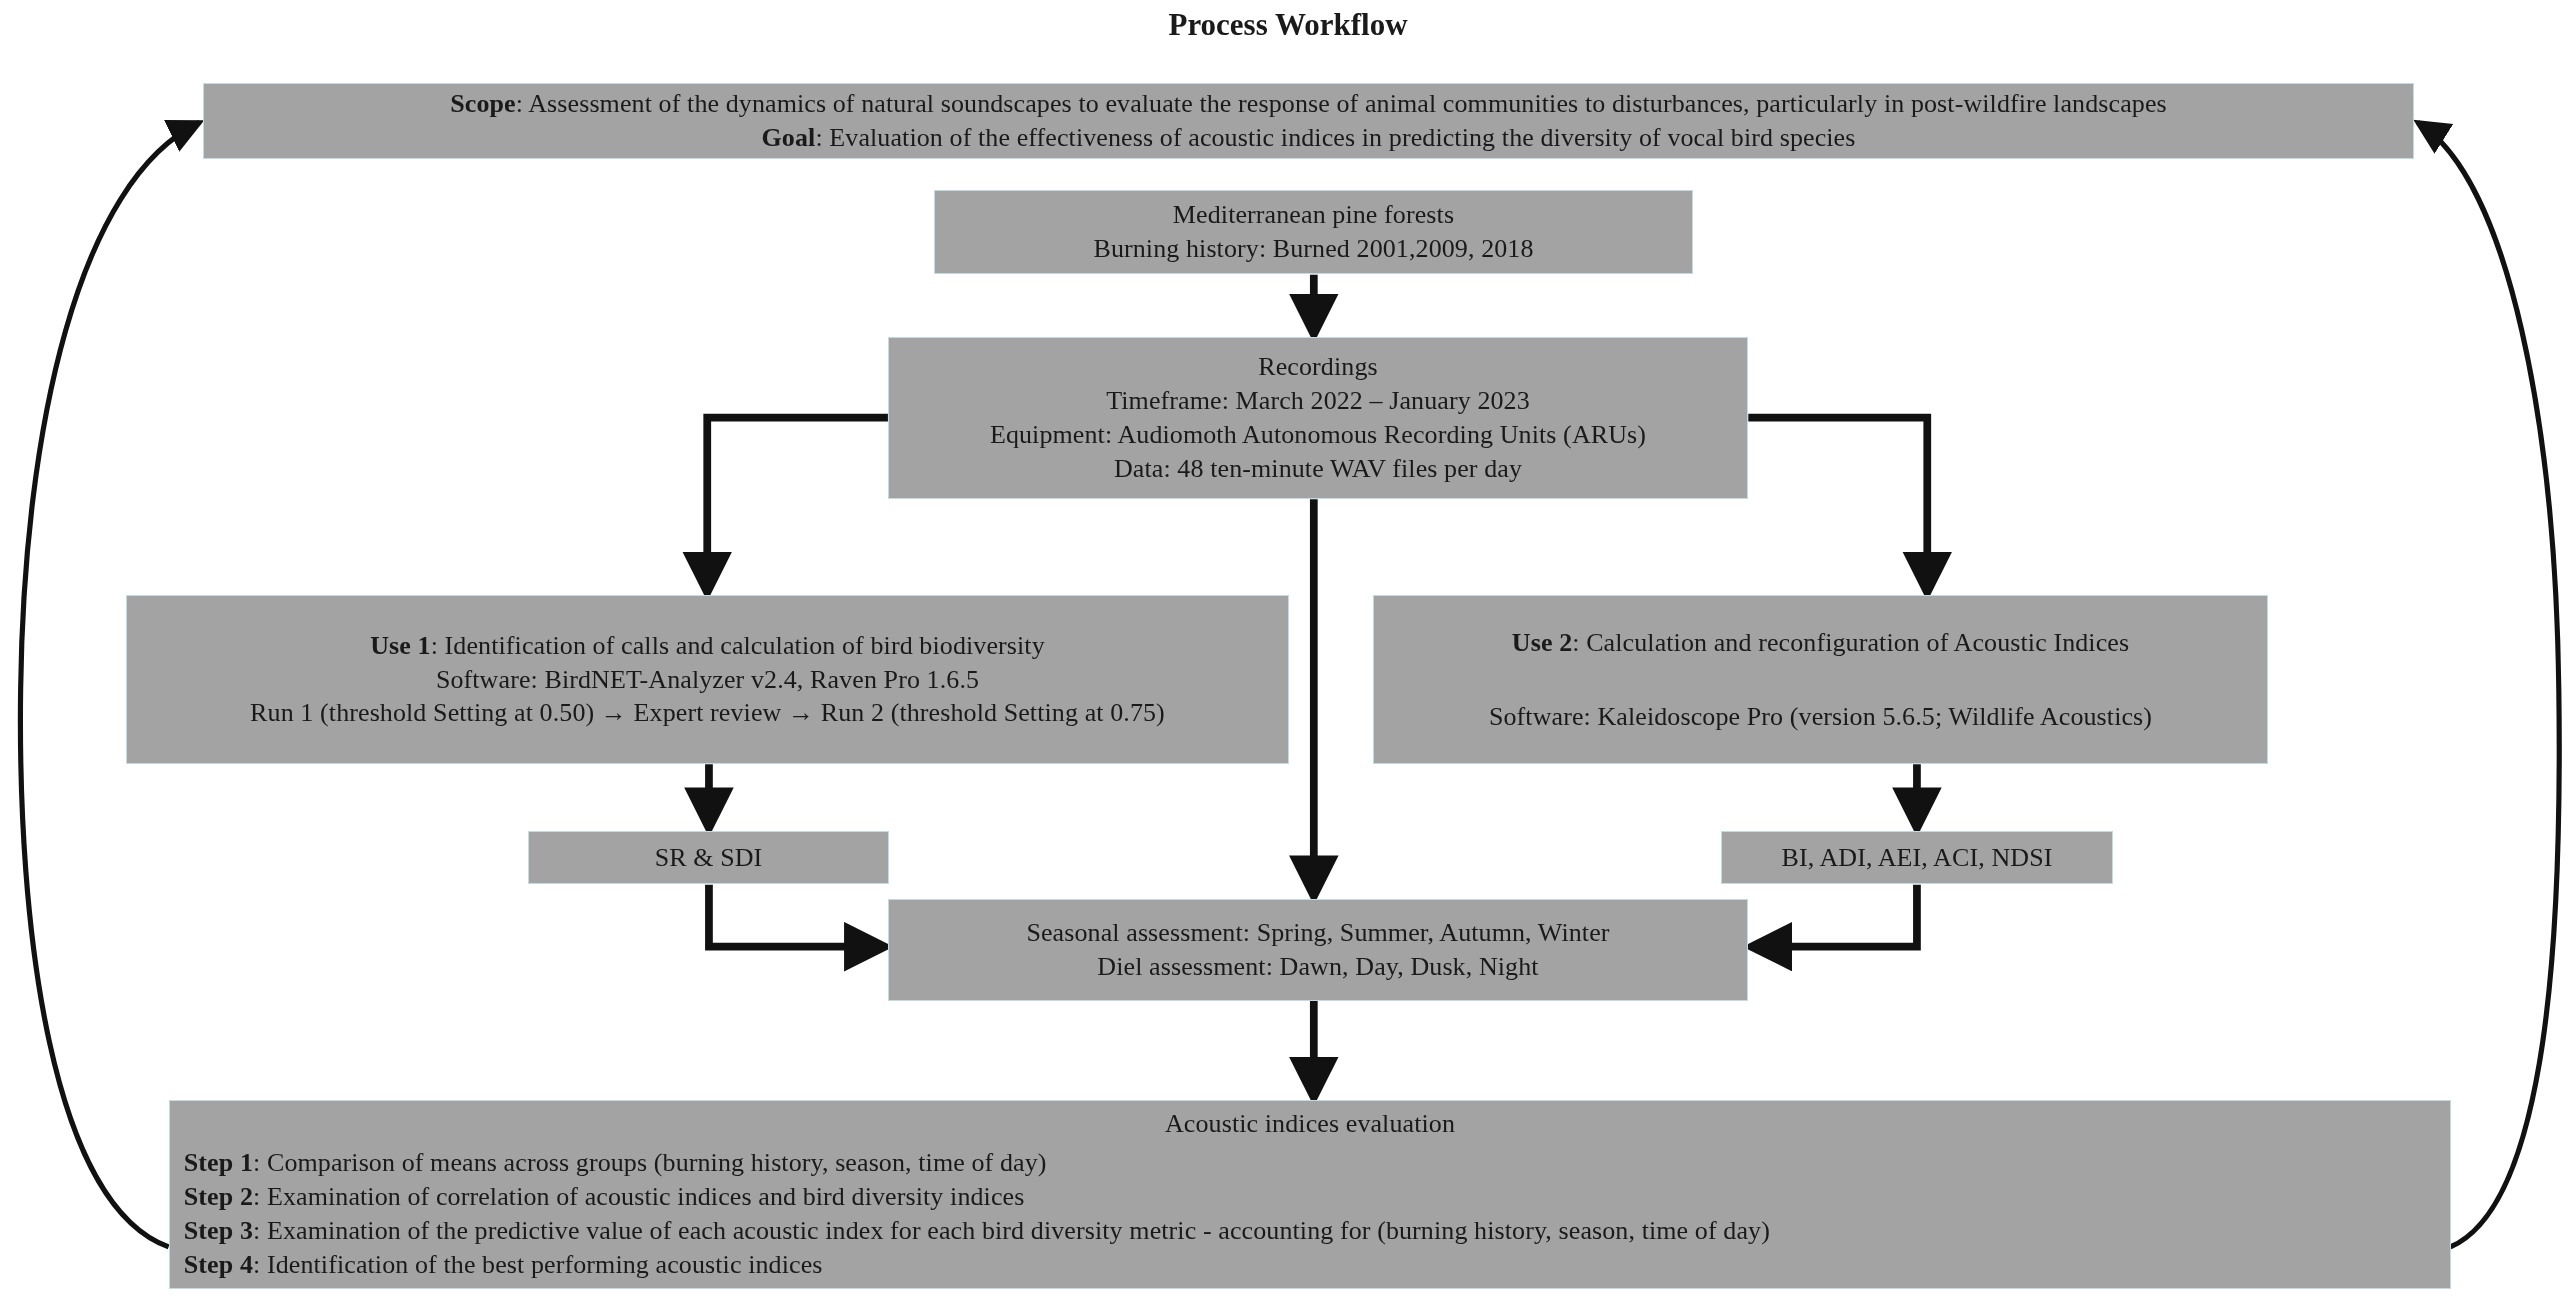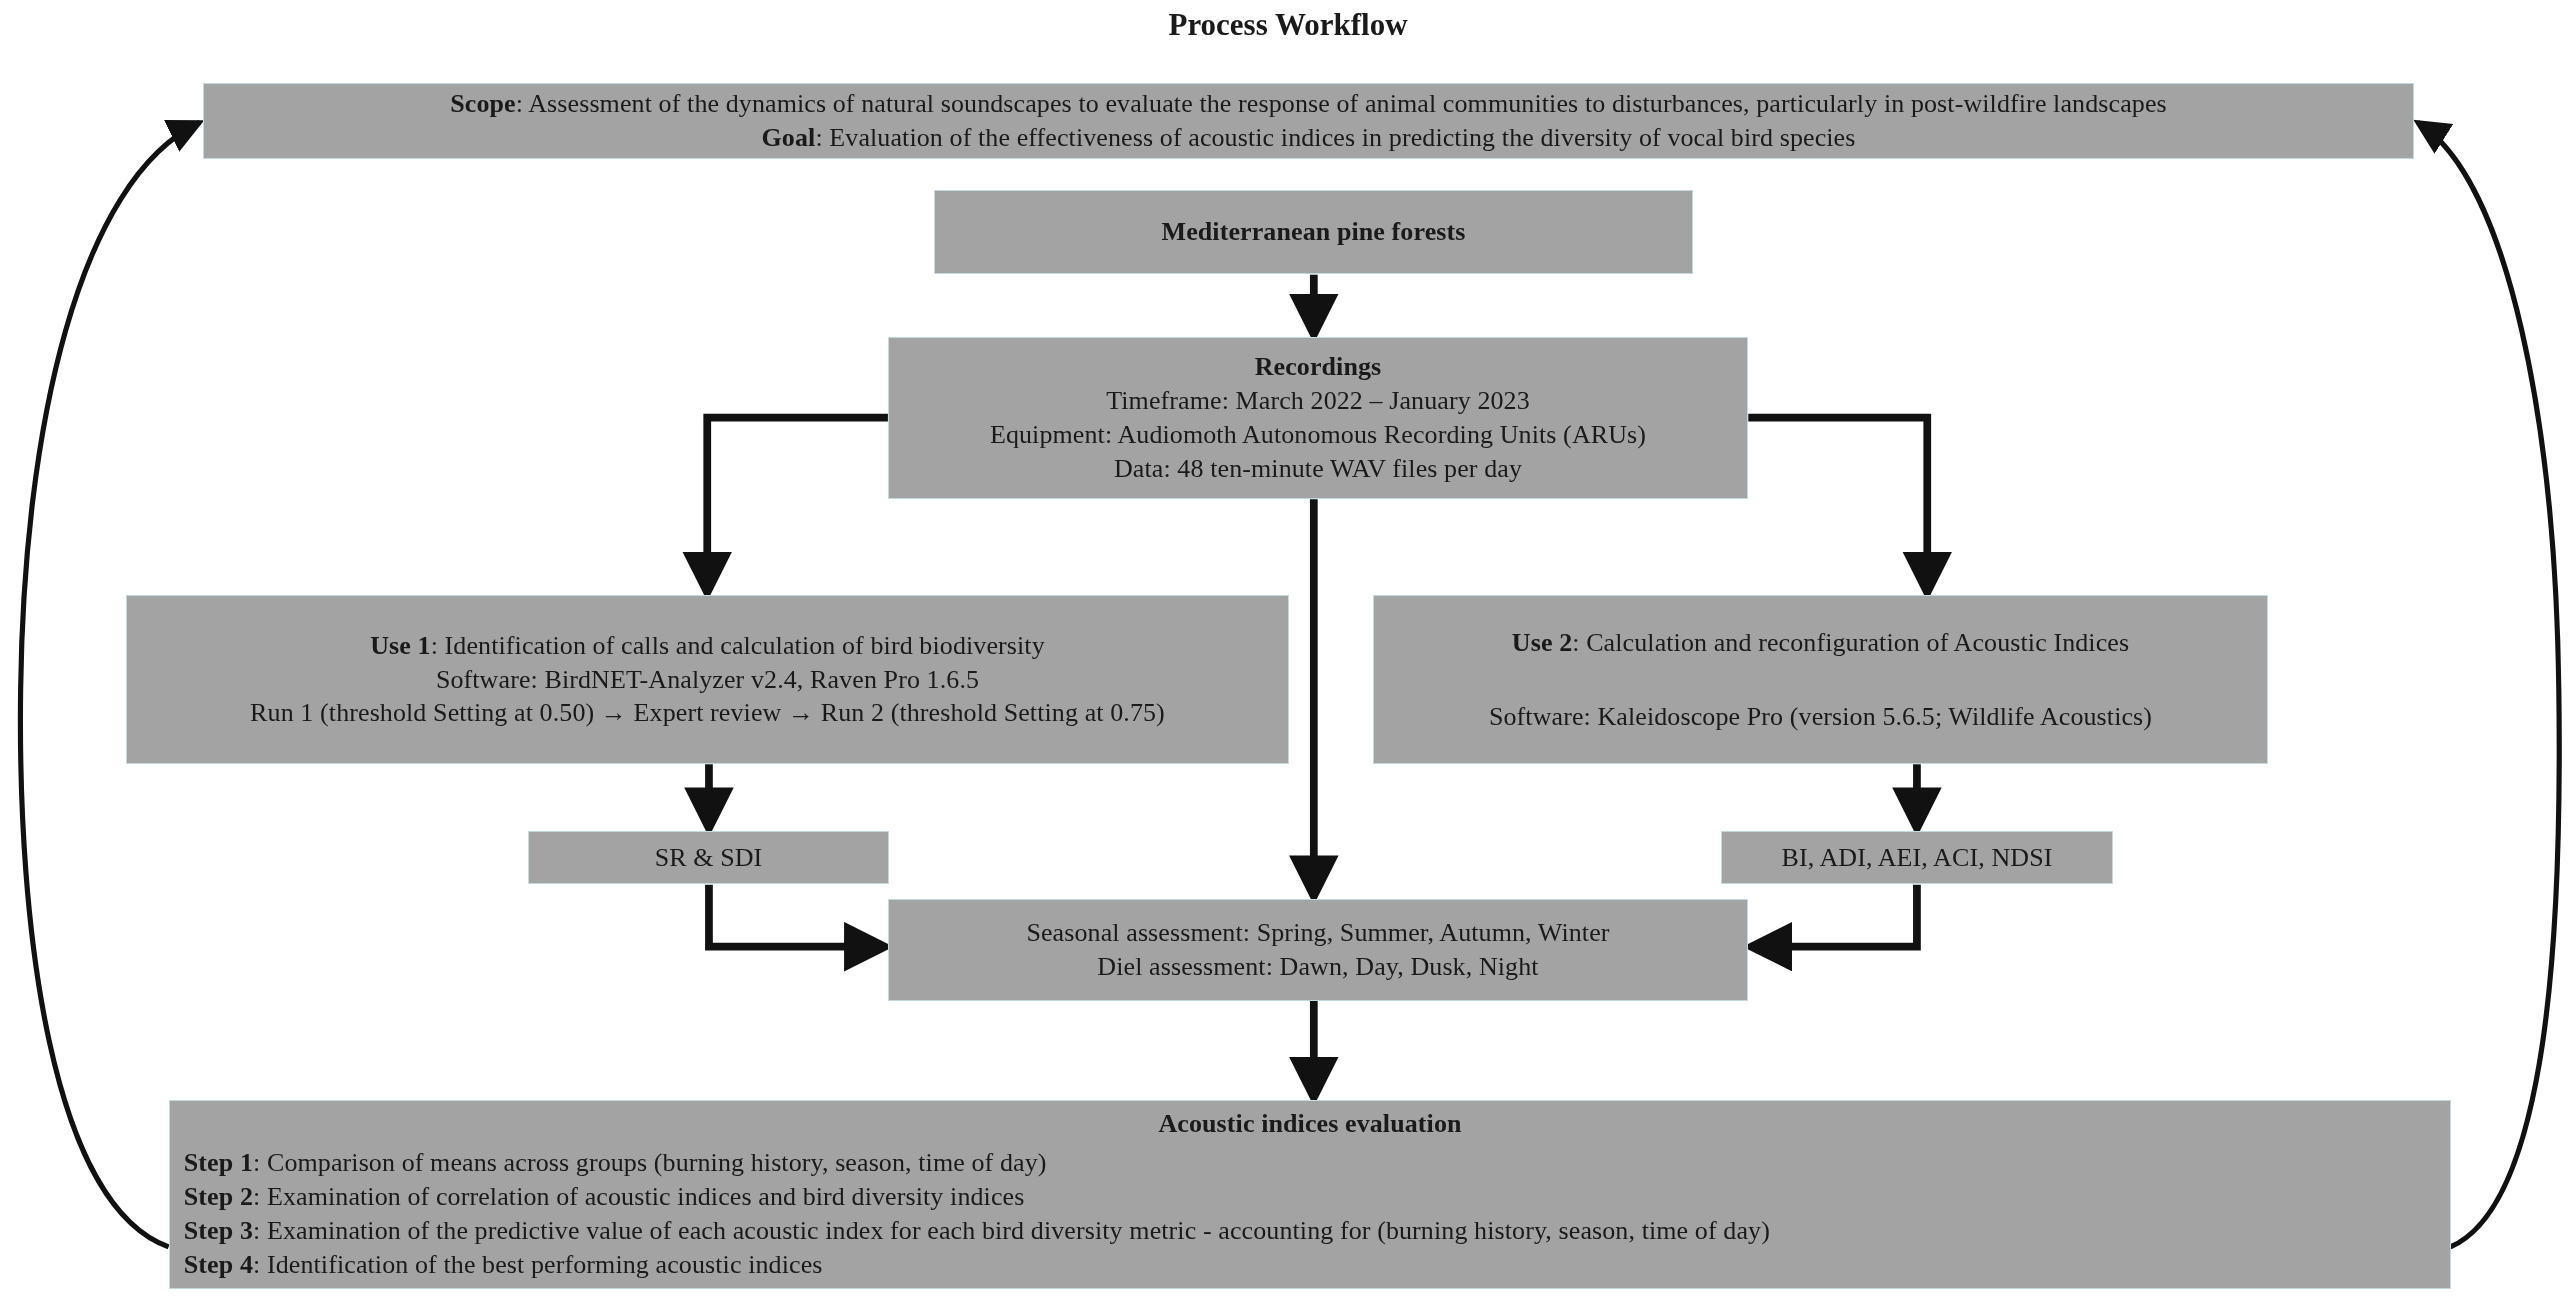--- a/index.html
+++ b/index.html
@@ -41,21 +41,21 @@
     justify-content: center;
   }
   .node .line {
     display: block;
     text-align: center;
     font-size: 26px;
     line-height: 1.30;
     white-space: nowrap;
     letter-spacing: 0.1px;
   }
-  .node .line.bold { font-weight: bold; }
+  .node .line.bold { font-weight: normal; }
   .node .line.left { text-align: left; }
   .b { font-weight: bold; }
 
   #page-title {
     position: absolute;
     left: 0;
     top: 6.9px;
     width: 2576px;
     text-align: center;
     font-size: 31px;
@@ -118,20 +118,21 @@
     <path d="M 2848,1449 C 2962,1400 2978,1080 2974,800 C 2970,500 2918,210 2810,142" fill="none" stroke="#111111" stroke-width="6" marker-end="url(#ahs)"></path>
   </svg>
 
   <div class="node" id="node-scope">
     <span class="line"><b class="b">Scope</b><span>: Assessment of the dynamics of natural soundscapes to evaluate the response of animal communities to disturbances, particularly in post-wildfire landscapes</span></span>
     <span class="line"><b class="b">Goal</b><span>:  Evaluation of the effectiveness of acoustic indices in predicting the diversity of vocal bird species</span></span>
   </div>
 
   <div class="node" id="node-forests">
     <span class="line bold">Mediterranean pine forests</span>
+    <span class="line">Burning history: Burned 2001,2009, 2018</span>
   </div>
 
   <div class="node" id="node-recordings">
     <span class="line bold">Recordings</span>
     <span class="line">Timeframe: March 2022 – January 2023</span>
     <span class="line">Equipment: Audiomoth Autonomous Recording Units (ARUs)</span>
     <span class="line">Data: 48 ten-minute WAV files per day</span>
   </div>
 
   <div class="node" id="node-use1">

